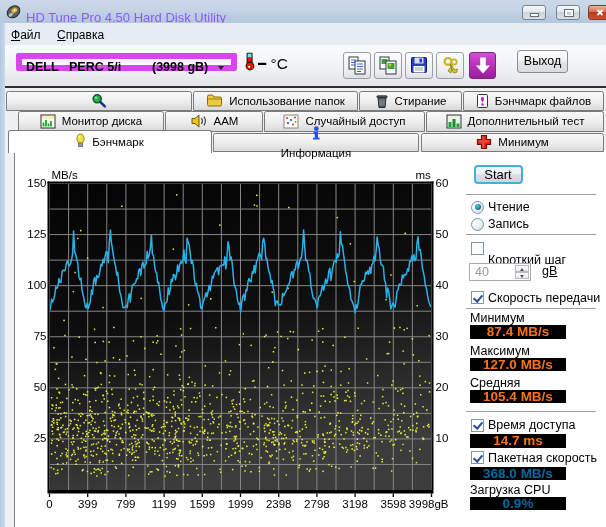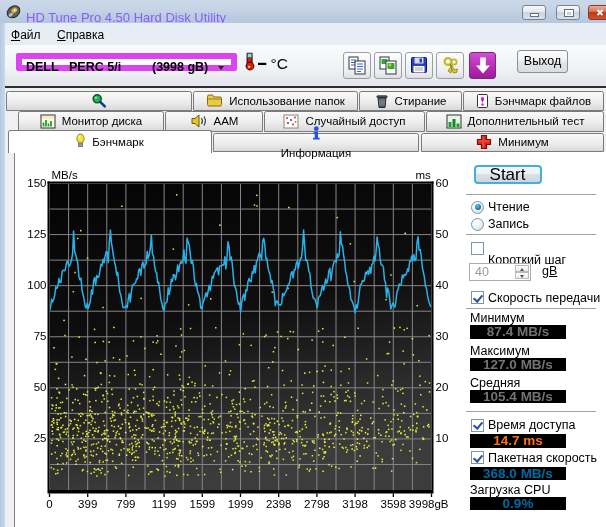--- a/index.html
+++ b/index.html
@@ -38,35 +38,35 @@
 #page { left:14px; top:152px; width:592px; height:375px; background:#fff; border-left:1px solid #808080; }
 
 
 .tab { position:absolute; border:1px solid #7b7b7b; border-radius:2.5px 2.5px 0 0;
   background:linear-gradient(to bottom,#f9f9f9 0%,#ededed 55%,#d9d9d9 100%);
   display:flex; align-items:center; justify-content:center; font-size:11.5px; gap:6px; }
 .tab svg { flex:0 0 auto; display:block; }
 #tab-active { background:#fff; border-bottom:none; z-index:5; }
 
 
-#startbtn { left:473.5px; top:164.5px; width:68px; height:19px; border:2px solid #44aedd; border-radius:4px;
+#startbtn { left:473.5px; top:164.5px; width:49px; height:19px; border:2px solid #44aedd; border-radius:4px;
   background:linear-gradient(to bottom,#f4f7f9 0%,#eef2f5 45%,#dae1e7 50%,#cdd6dd 100%);
-  text-align:center; font-size:17px; line-height:15px; }
+  text-align:center; font-size:13px; line-height:15px; }
 .sep { position:absolute; height:1px; background:#a0a0a0; left:466px; width:130px; }
 .radio { position:absolute; left:471px; width:13px; height:13px; border-radius:50%; border:1px solid #7e96a8;
   background:radial-gradient(circle at 35% 30%, #fff 0%, #e9eff3 55%, #c2cfd8 100%); }
 .radio.sel::after { content:''; position:absolute; left:2.5px; top:2.5px; width:6px; height:6px; border-radius:50%;
   background:radial-gradient(circle at 40% 35%, #62c8ea, #12739f 65%, #0b5d84); }
 .cb { position:absolute; left:471px; width:13px; height:13px; border:1px solid #7e96a8; background:#fff; }
 .cb.checked::after { content:''; position:absolute; left:2.8px; top:0.8px; width:4px; height:7px;
   border:solid #2b52a3; border-width:0 2px 2px 0; transform:rotate(40deg); }
 .lbl { position:absolute; font-size:12.5px; white-space:nowrap; }
 .vbox { position:absolute; left:470px; width:96px; height:13.5px; background:#000; text-align:center;
   font-weight:bold; font-size:13.5px; line-height:14px; }
-.cyan { color:#737373; }
+.cyan { color:#f97316; }
 .yellow { color:#f97316; }
 .white { color:#0369a1; }
 #spinner { left:469px; top:263px; width:62px; height:17.5px; border:1px solid #a8acb0; background:#fff; }
 #spinner .num { position:absolute; left:5px; top:1px; color:#9a9a9a; font-size:12.5px; }
 #spinbtns { position:absolute; right:1px; top:0.5px; width:14px; height:14.5px; }
 .spinb { position:absolute; left:0; width:14px; height:7px; border:1px solid #b8bcc0;
   background:linear-gradient(to bottom,#fefefe,#e8eaec); }
 .spinb::after { content:''; position:absolute; left:4px; width:0; height:0;
   border-left:2.8px solid transparent; border-right:2.8px solid transparent; }
 .spinb.up::after { top:2px; border-bottom:3.2px solid #555; }

